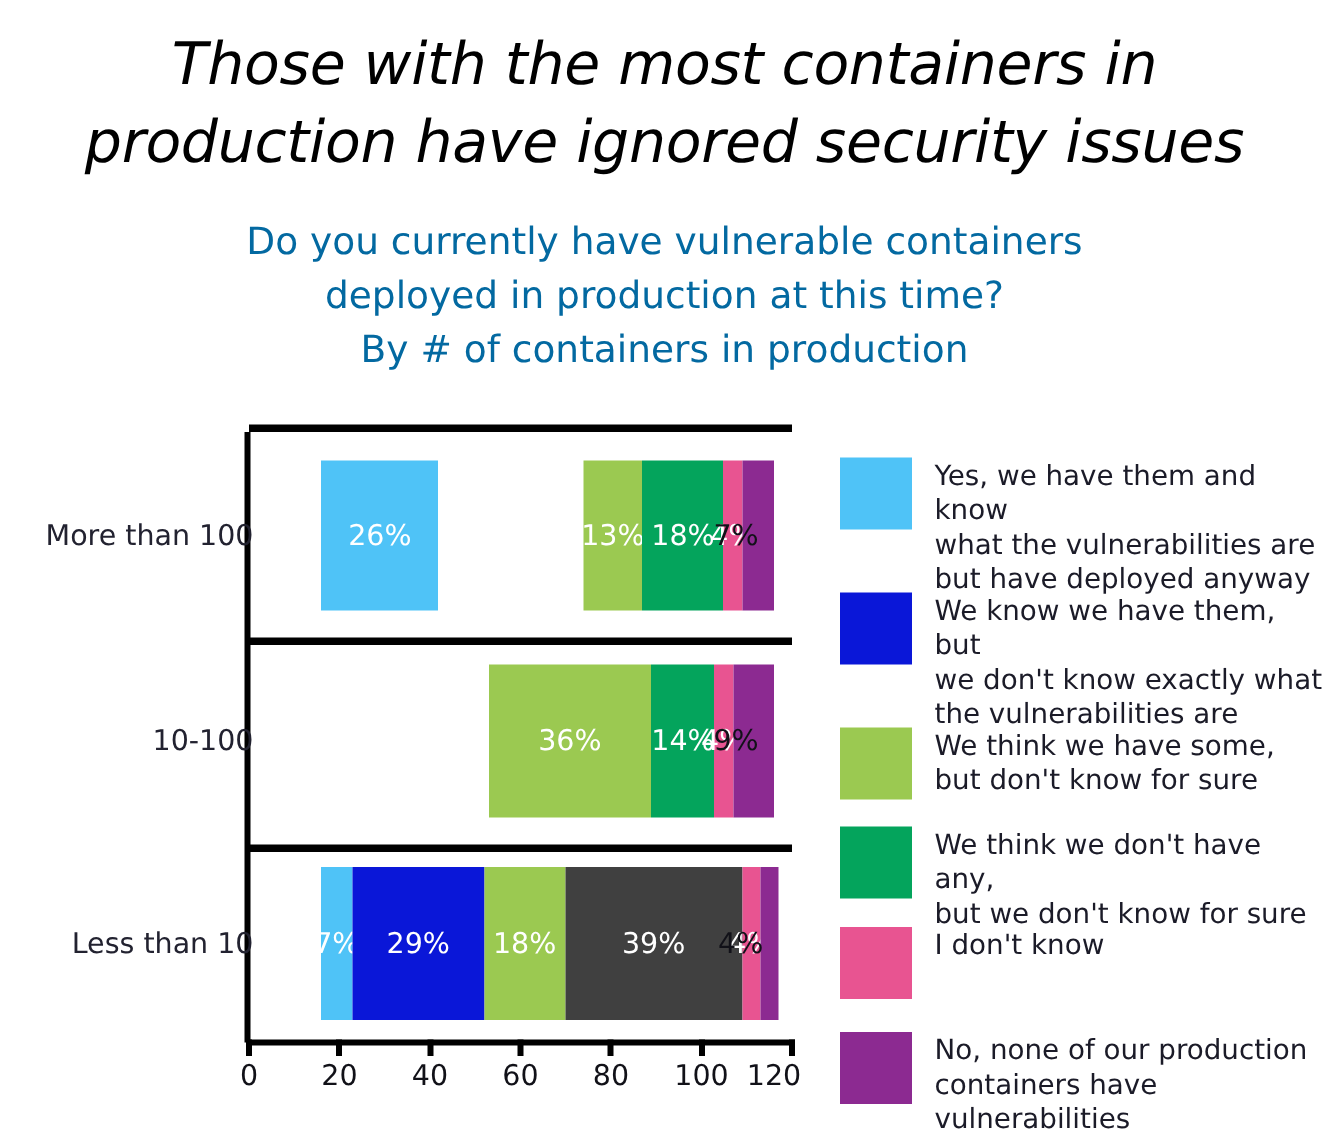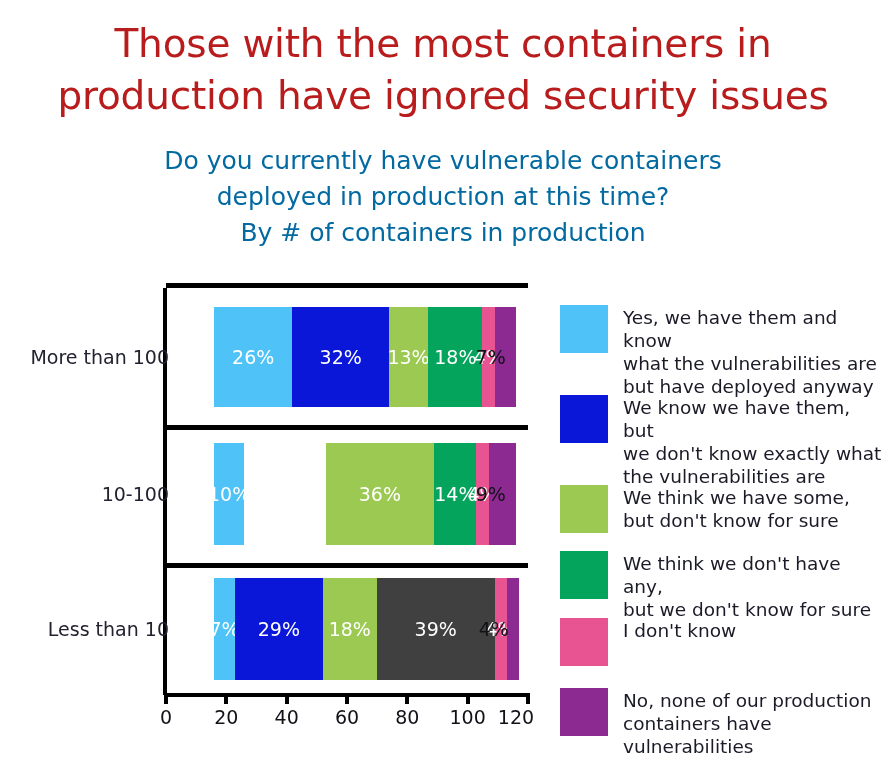--- a/index.html
+++ b/index.html
@@ -22,22 +22,23 @@
     top: 18px;
     left: 0;
     width: 886px;
     text-align: center;
   }
   .title-line {
     font-size: 39px;
     line-height: 52px;
     font-weight: 400;
     letter-spacing: -0.2px;
-    color: #b91c1c;
-    white-space: nowrap;
+    color: #000000;
+    white-space: nowrap;
+    font-style: italic;
   }
   #subtitle-block {
     position: absolute;
     top: 143px;
     left: 0;
     width: 886px;
     text-align: center;
   }
   .subtitle-line {
     font-size: 25px;
@@ -184,39 +185,33 @@
   <div id="plot-rules">
       <div class="top-rule" style="top: 283px;"></div>
       <div class="top-rule" style="top: 425px;"></div>
       <div class="top-rule" style="top: 563px;"></div>
     </div>
   <div id="bars">
       <div class="bar-row" style="top: 307px; height: 100px; width: 301.667px;">
         <div class="seg" style="left: 0px; width: 78.4333px; background: rgb(79, 195, 247);">
           <span class="seg-label">26%</span>
         </div>
-        <div class="seg" style="left: 78.4333px; width: 96.5333px; background: rgb(10, 23, 216);">
-          <span class="seg-label">32%</span>
-        </div>
         <div class="seg" style="left: 174.967px; width: 39.2167px; background: rgb(155, 201, 81);">
           <span class="seg-label">13%</span>
         </div>
         <div class="seg" style="left: 214.183px; width: 54.3px; background: rgb(4, 164, 92);">
           <span class="seg-label">18%</span>
         </div>
         <div class="seg" style="left: 268.483px; width: 12.0667px; background: rgb(232, 84, 145);">
           <span class="seg-label">4%</span>
         </div>
         <div class="seg" style="left: 280.55px; width: 21.1167px; background: rgb(140, 42, 145);"></div>
       </div>
       <div class="outside-label" style="left: 475.667px; top: 357px;">7%</div>
       <div class="bar-row" style="top: 443px; height: 102px; width: 301.667px;">
-        <div class="seg" style="left: 0px; width: 30.1667px; background: rgb(79, 195, 247);">
-          <span class="seg-label">10%</span>
-        </div>
         <div class="seg" style="left: 111.617px; width: 108.6px; background: rgb(155, 201, 81);">
           <span class="seg-label">36%</span>
         </div>
         <div class="seg" style="left: 220.217px; width: 42.2333px; background: rgb(4, 164, 92);">
           <span class="seg-label">14%</span>
         </div>
         <div class="seg" style="left: 262.45px; width: 12.0667px; background: rgb(232, 84, 145);">
           <span class="seg-label">4%</span>
         </div>
         <div class="seg" style="left: 274.517px; width: 27.15px; background: rgb(140, 42, 145);"></div>

